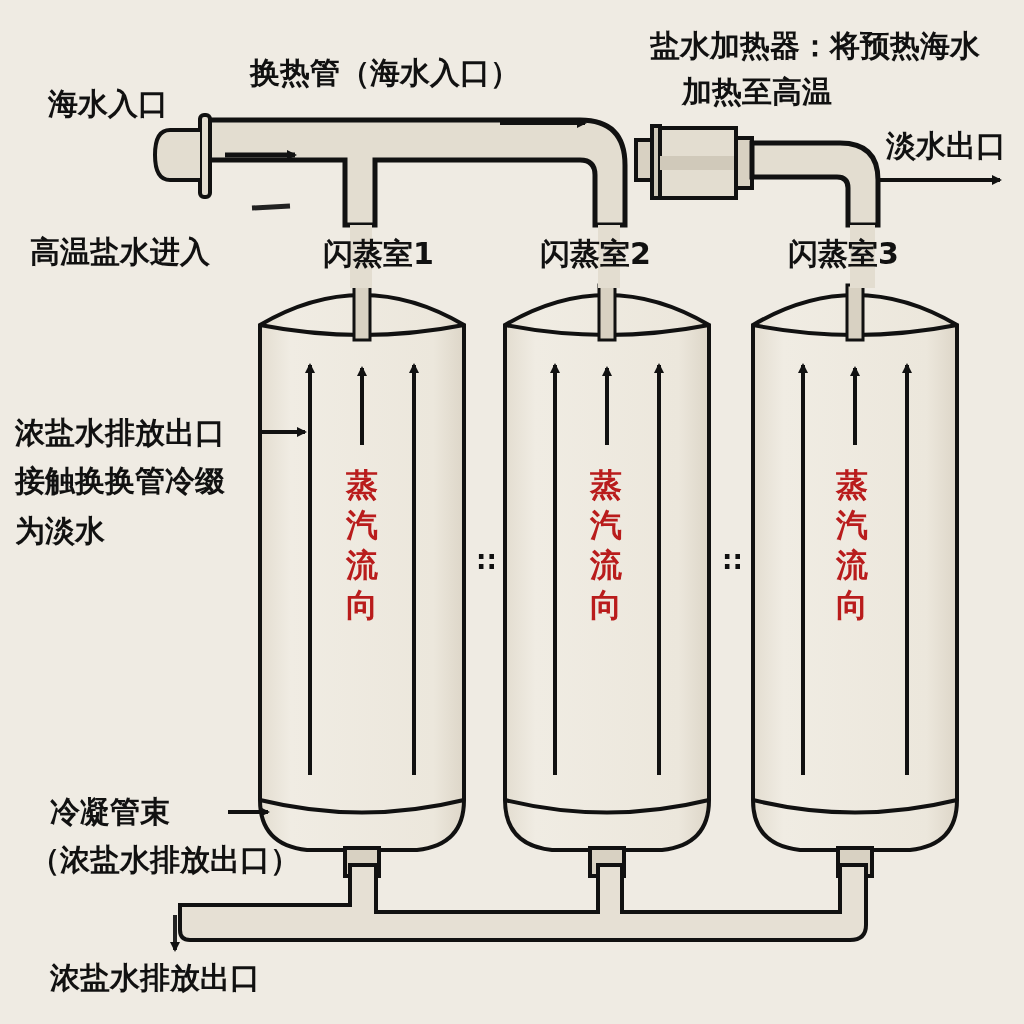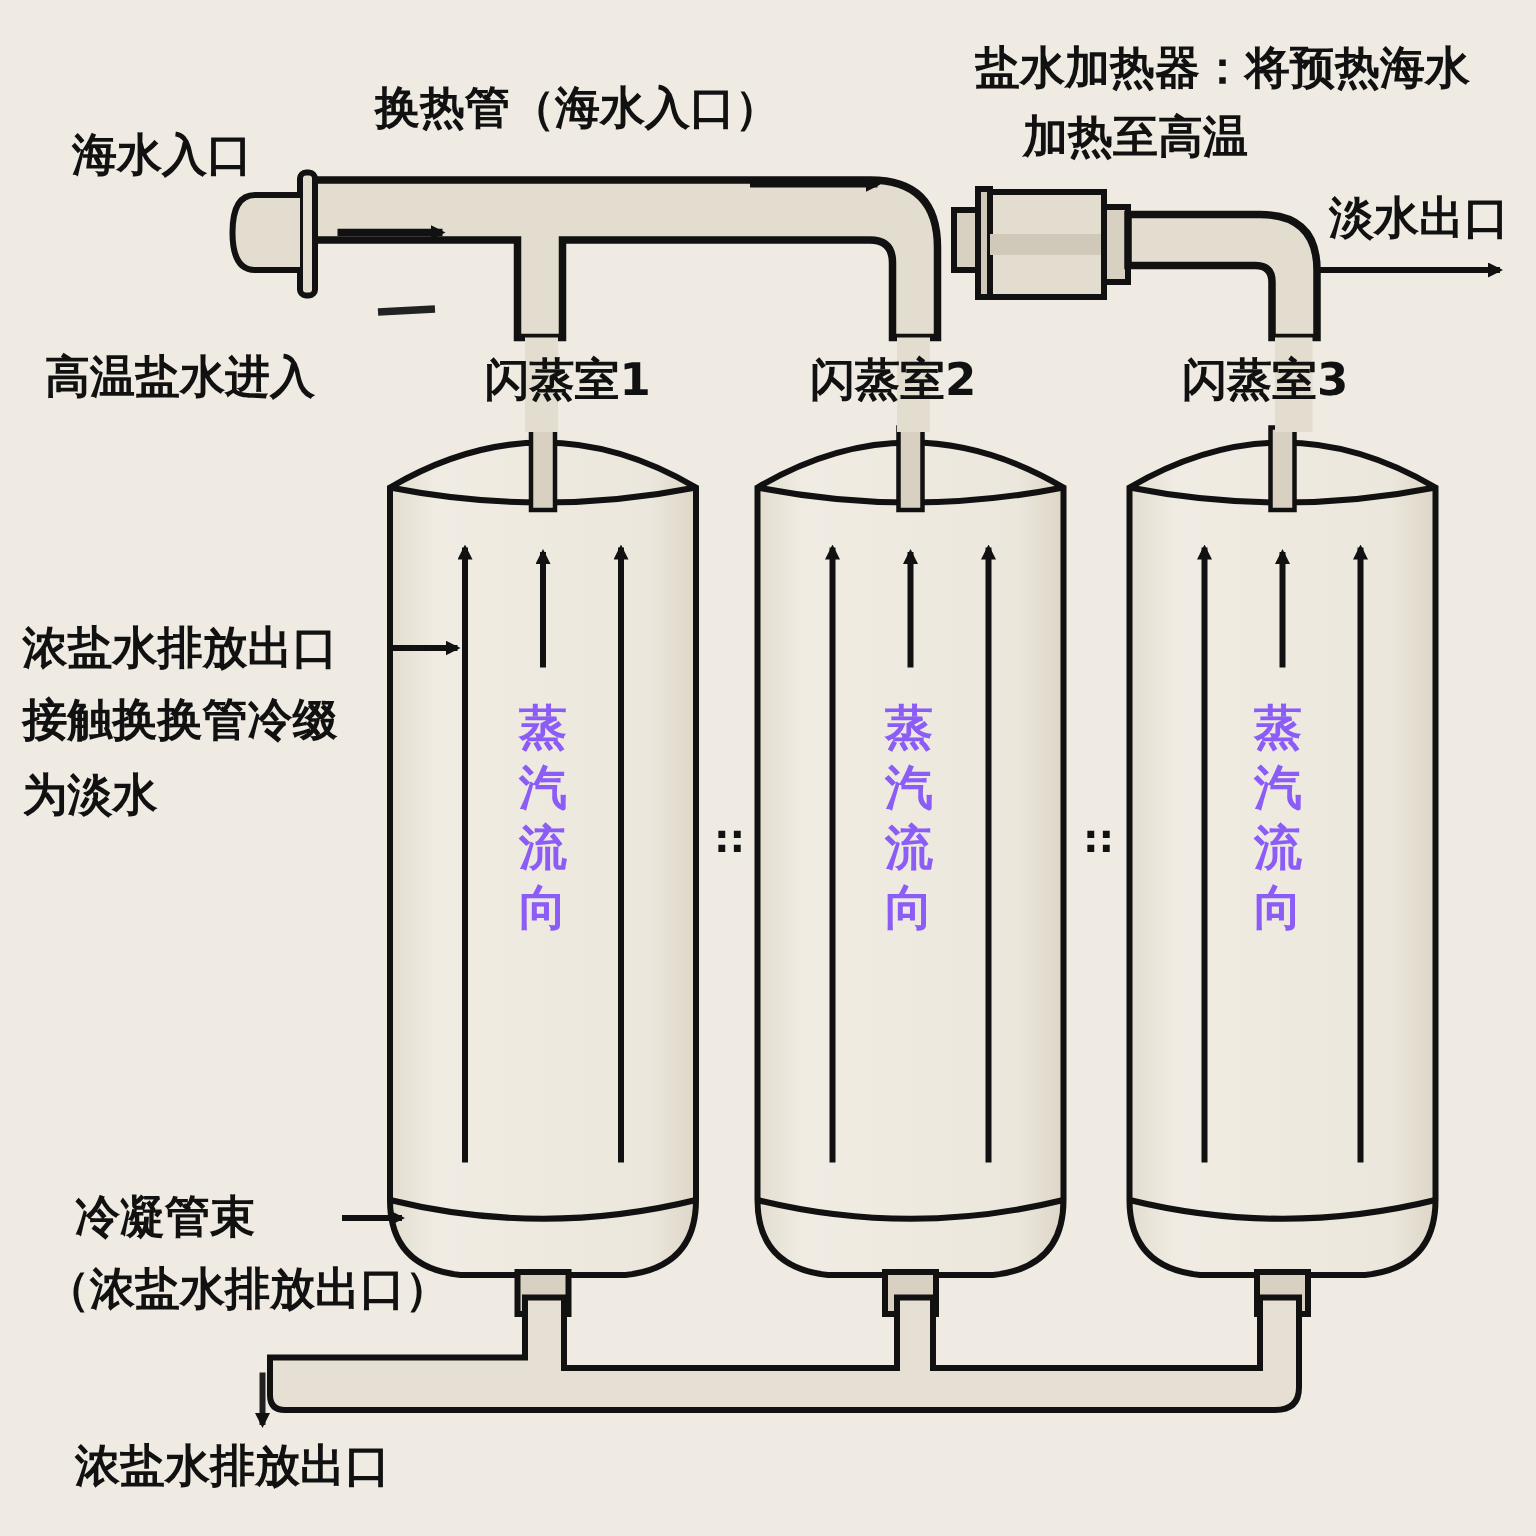--- a/index.html
+++ b/index.html
@@ -1,20 +1,20 @@
 <!DOCTYPE html>
 <html><head>
 <meta charset="utf-8">
 <style>
   html, body { margin:0; padding:0; }
   body { width:1024px; height:1024px; background:#efebe3; overflow:hidden; position:relative;
          font-family:"DejaVu Sans", sans-serif; }
   svg#diagram { position:absolute; left:0; top:0; width:1024px; height:1024px; }
   .lbl { position:absolute; color:#111; font-size:30px; line-height:36px; white-space:nowrap; font-weight:bold; }
-  .vert { position:absolute; color:#8b5cf6; font-size:32px; line-height:40px; width:40px; text-align:center; font-weight:bold; word-break:break-all; white-space:normal; }
+  .vert { position:absolute; color:#b91c1c; font-size:32px; line-height:40px; width:40px; text-align:center; font-weight:bold; word-break:break-all; white-space:normal; }
   .dots { position:absolute; color:#111; font-size:26px; font-weight:bold; }
 </style>
 </head>
 <body>
 
 <svg id="diagram" viewBox="0 0 1024 1024">
   <defs>
     <marker id="ah" markerWidth="10" markerHeight="10" refX="8" refY="5" orient="auto" markerUnits="userSpaceOnUse">
       <path d="M0,0 L10,5 L0,10 z" fill="#111"></path>
     </marker>

